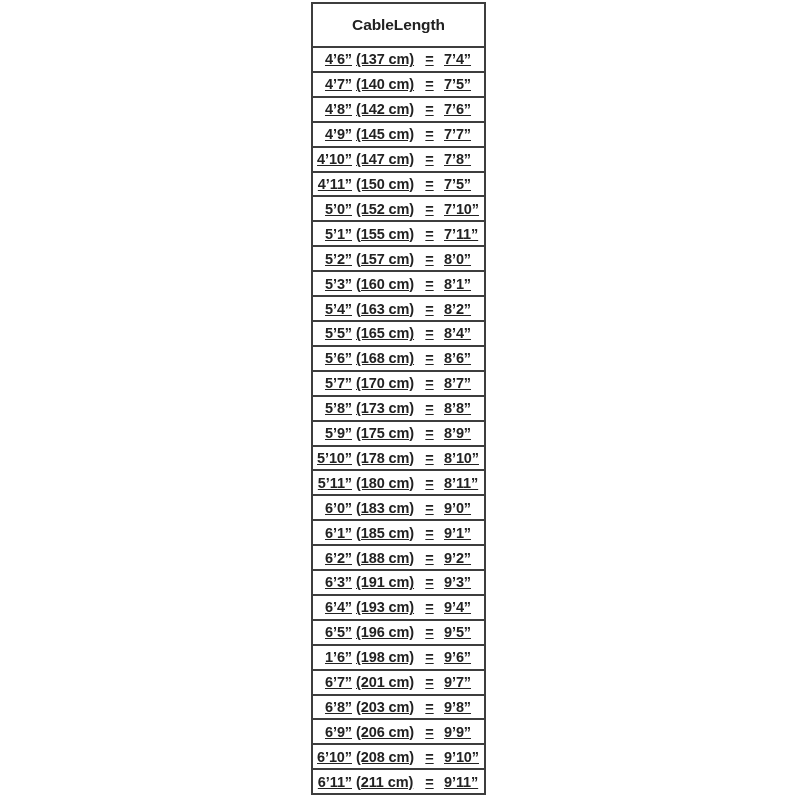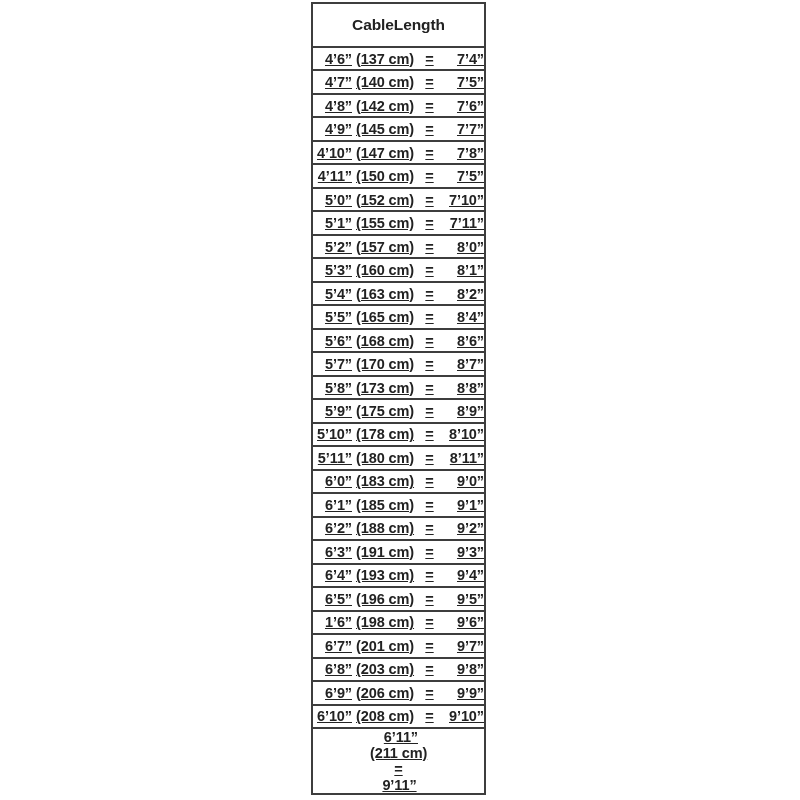--- a/index.html
+++ b/index.html
@@ -65,39 +65,38 @@
     align-items: center;
     box-sizing: border-box;
     border-bottom: 2px solid #3d3d3d;
     font-size: 14.5px;
     letter-spacing: -0.1px;
     white-space: nowrap;
     text-decoration: underline;
   }
   .trow:last-child {
     border-bottom: none;
-    flex-direction: column;
   }
   .c-ft {
     width: 39px;
     text-align: right;
   }
   .c-cm {
     width: 61px;
     padding-left: 4px;
     text-align: left;
   }
   .c-eq {
     width: 25px;
     text-align: center;
   }
   .c-cable {
     flex: 1;
     padding-left: 2px;
-    text-align: right;
+    text-align: left;
   }
 </style>
 </head>
 <body>
 
 <div class="canvas">
   <div class="size-table">
     <div class="thead">
       <div class="th-cable">
         <span>Cable</span>

